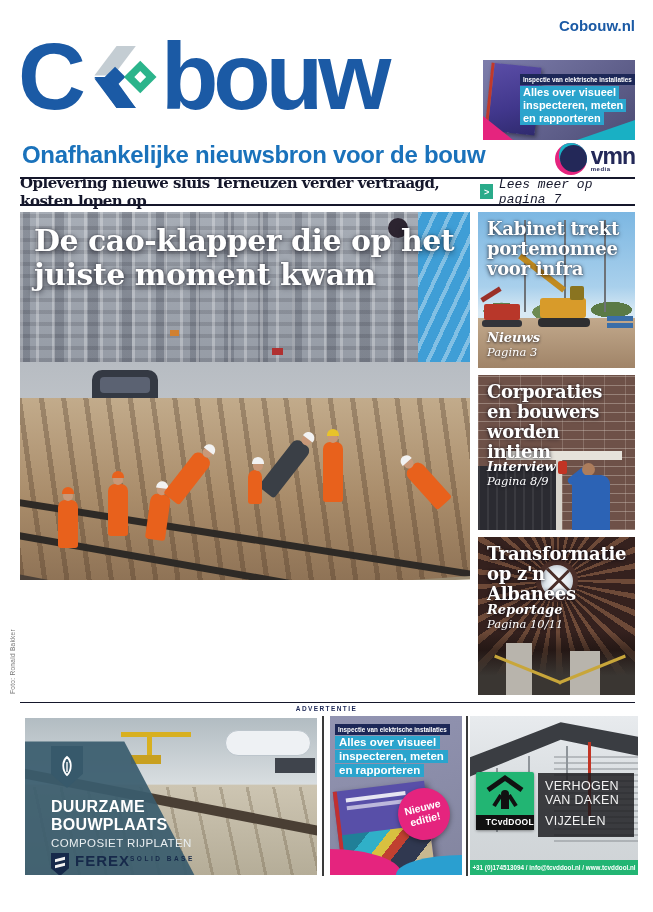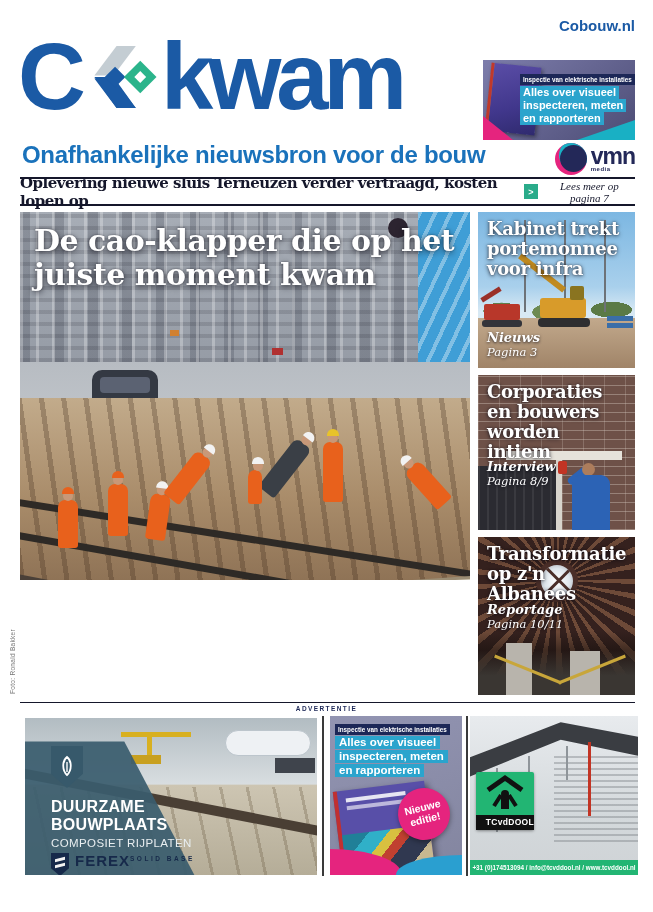--- a/index.html
+++ b/index.html
@@ -40,21 +40,21 @@
   .vmn-name { font-size:23px; font-weight:900; color:var(--vmn_navy); line-height:0.9; letter-spacing:-1px; }
   .vmn-sub  { font-size:6px; font-weight:bold; color:var(--vmn_navy); letter-spacing:.5px; }
 
   
   .teaser { top:177px; left:20px; width:615px; height:29px; border-top:2px solid #15172b; border-bottom:2px solid #15172b;
             display:flex; align-items:center; justify-content:space-between; }
   .teaser-h { font-family:"DejaVu Serif", serif; font-weight:bold; font-size:15px; letter-spacing:-0.5px; color:#15172b; }
   .teaser-right { display:flex; align-items:center; gap:6px; }
   .sq-arrow { width:15px; height:15px; background:var(--accent_green); color:#fff; font-size:9px; font-weight:bold;
               display:flex; align-items:center; justify-content:center; }
-  .teaser-more { font-family:Liberation Serif, serif; font-style:italic; font-size:11px; color:#15172b;text-align:center; }
+  .teaser-more { font-family:Liberation Mono, monospace; font-style:italic; font-size:13px; color:#15172b; }
 
   
   .photo-main { top:212px; left:20px; width:450px; height:368px; overflow:hidden; background:#d946ef;padding-left:8px; }
   .pm-buildings { position:absolute; inset:0 0 auto 0; height:150px;
     background:linear-gradient(180deg,#a7adb6 0%,#969ca6 100%); }
   .pm-buildings::after { content:""; position:absolute; inset:0;
     background:repeating-linear-gradient(90deg, rgba(255,255,255,.28) 0 3px, transparent 3px 16px),
                repeating-linear-gradient(90deg, rgba(40,45,60,.22) 0 10px, transparent 10px 34px),
                repeating-linear-gradient(0deg, rgba(30,30,40,.15) 0 4px, transparent 4px 12px); }
   .pm-blue-sheet { position:absolute; right:0; top:0; width:52px; height:255px; background:#3f9ed6; }
@@ -238,21 +238,21 @@
 <div class="abs logo">
   <span class="logo-txt">C</span>
   <svg class="logo-hex" viewBox="0 0 100 100">
     <polygon points="14,48 44,8 70,8 40,48" fill="#c4cdd3"></polygon>
     <polygon points="14,52 40,52 70,94 44,94" fill="#1b5aa5" transform="translate(0,-2) scale(1,1)"></polygon>
     <polygon points="14,52 44,92 70,92 40,52" fill="#1b5aa5"></polygon>
     <polygon points="28,50 42,36 56,50 42,64" fill="#1b5aa5"></polygon>
     <polygon points="54,50 76,28 98,50 76,72" fill="#2bb48b"></polygon>
     <polygon points="68,50 76,42 84,50 76,58" fill="#ffffff"></polygon>
   </svg>
-  <span class="logo-txt">kwam</span>
+  <span class="logo-txt">bouw</span>
 </div>
 
 <div class="abs tagline">Onafhankelijke nieuwsbron voor de bouw</div>
 
 <div class="abs promo-top">
   <div class="pt-book"></div>
   <div class="pt-pink"></div>
   <div class="pt-teal"></div>
   <div class="pt-kicker">Inspectie van elektrische installaties</div>
   <div class="pt-line pt-l1">Alles over visueel</div>
@@ -413,14 +413,18 @@
   <div class="tc-jack"></div>
   <div class="tc-logo">
     <svg width="58" height="43" viewBox="0 0 58 43">
       <path d="M12 18 L29 6 L46 18" fill="none" stroke="#111" stroke-width="5"></path>
       <circle cx="29" cy="22" r="4" fill="#111"></circle>
       <path d="M18 34 L25 23 M40 34 L33 23" stroke="#111" stroke-width="4"></path>
       <rect x="25" y="25" width="8" height="12" fill="#111"></rect>
     </svg>
     <div class="tc-band">TCvdDOOL</div>
   </div>
+  <div class="tc-box">
+    <div class="tc-svc1">VERHOGEN VAN DAKEN</div>
+    <div class="tc-svc2">VIJZELEN</div>
+  </div>
   <div class="tc-bar">+31 (0)174513094 / info@tcvddool.nl / www.tcvddool.nl</div>
 </div>
 
 </body></html>

